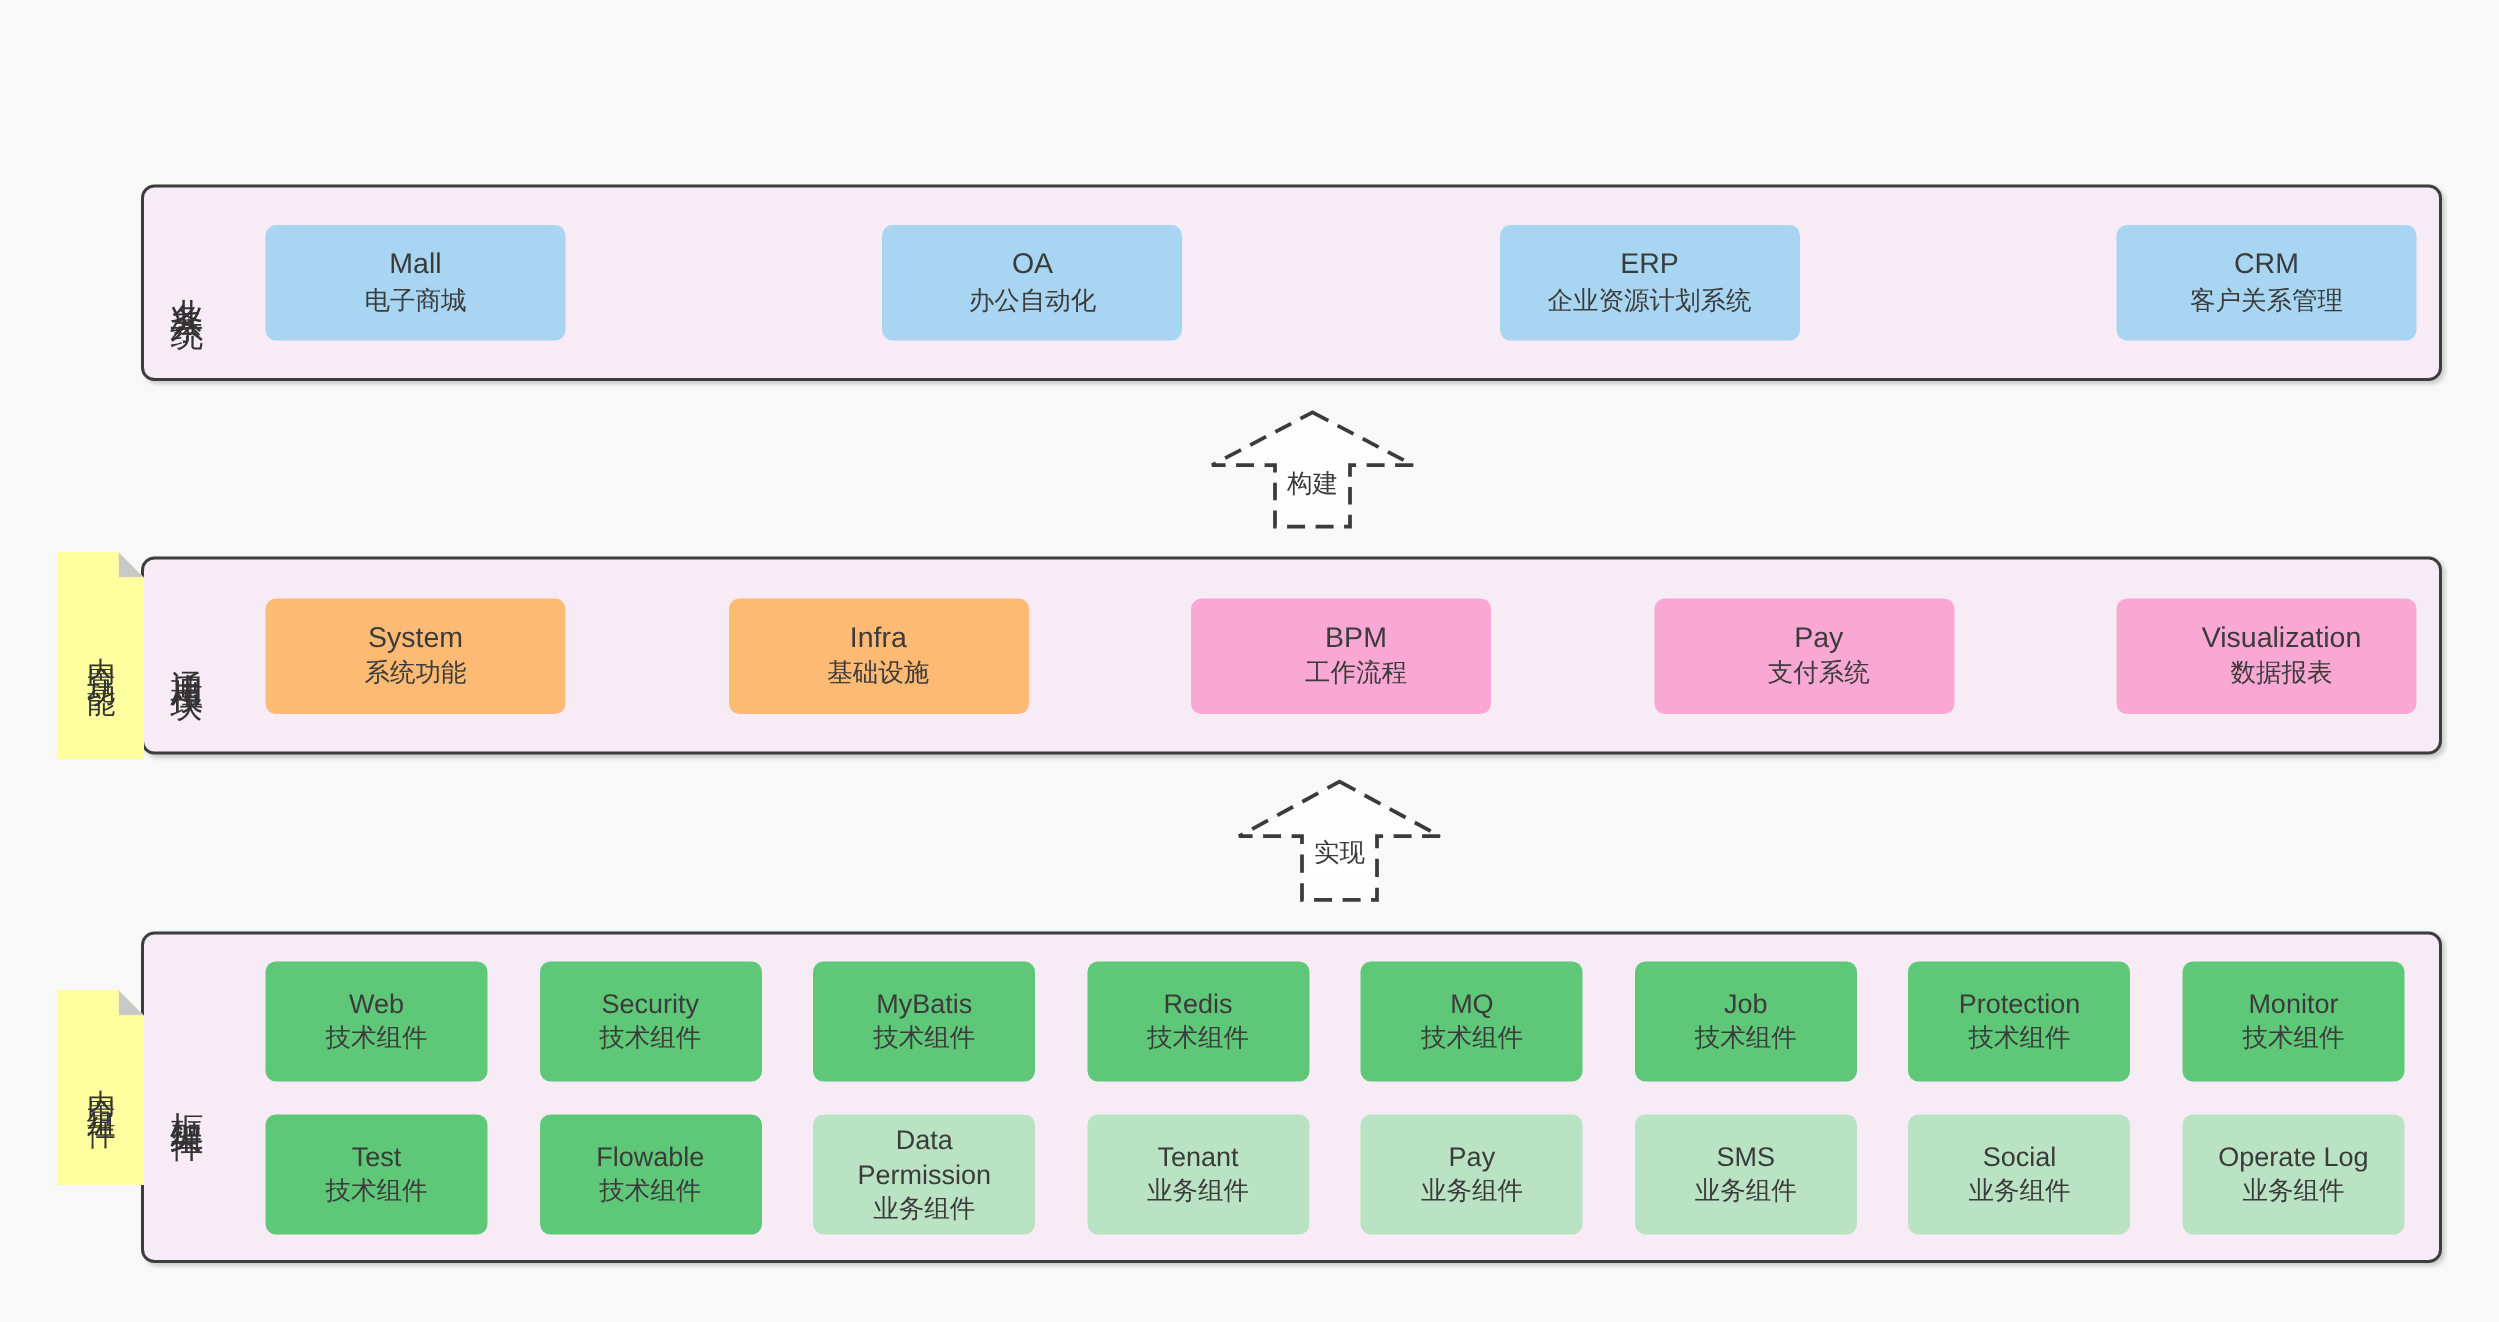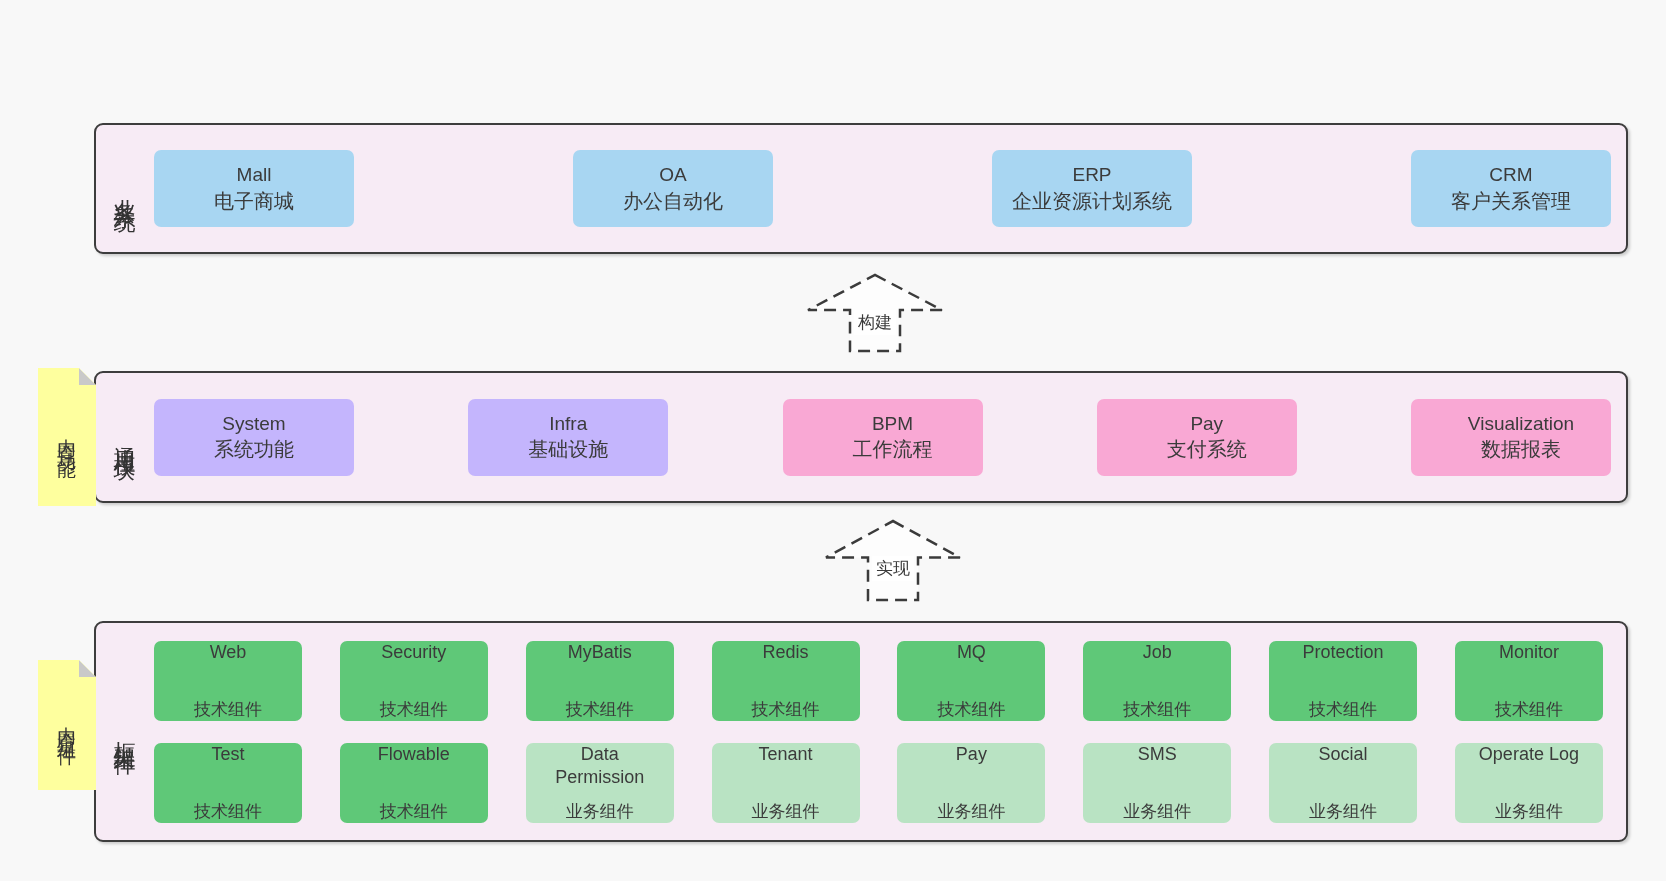--- a/index.html
+++ b/index.html
@@ -23,30 +23,31 @@
     writing-mode:vertical-rl;text-orientation:upright;
     font-size:22px;letter-spacing:4px;color:#333;line-height:1;
   }
   .band-row{flex:1;display:flex;justify-content:space-between;align-items:center;padding:0 15px 0 1px;}
   .band-grid{flex:1;display:flex;flex-direction:column;justify-content:center;gap:22px;padding:0 23px 0 1px;}
   .band-grid .band-row-sm{display:flex;justify-content:space-between;}
   .box{
     box-sizing:border-box;border-radius:7px;
     display:flex;flex-direction:column;align-items:center;justify-content:center;
     text-align:center;
+    margin-left:23px;
   }
   .box-lg{width:200px;height:77px;}
-  .box-sm{width:148px;height:80px;padding:0 13px;justify-content:space-between;}
+  .box-sm{width:148px;height:80px;padding:0 13px;}
   .blue{background:#a8d6f2;}
-  .red{background:#c4b5fd;}
+  .red{background:#fdba74;}
   .pink{background:#f9a8d4;padding-left:20px;}
   .green{background:#5fc878;}
   .green-light{background:#b9e3c3;}
   .box-name{font-size:19px;line-height:1.35;}
-  .box-desc{font-size:20px;line-height:1.35;}
+  .box-desc{font-size:17px;line-height:1.35;}
   .box-sm .box-name{font-size:18px;line-height:1.28;}
   .box-sm .box-desc{font-size:17px;line-height:1.28;}
   .note{
     position:absolute;left:38px;width:58px;background:#feff9e;z-index:3;
     clip-path:polygon(0 0,calc(100% - 17px) 0,100% 17px,100% 100%,0 100%);
     display:flex;align-items:center;justify-content:center;
     box-shadow:1px 1px 2px rgba(0,0,0,0.15);
   }
   .note-1{top:368px;height:138px;}
   .note-2{top:660px;height:130px;}

